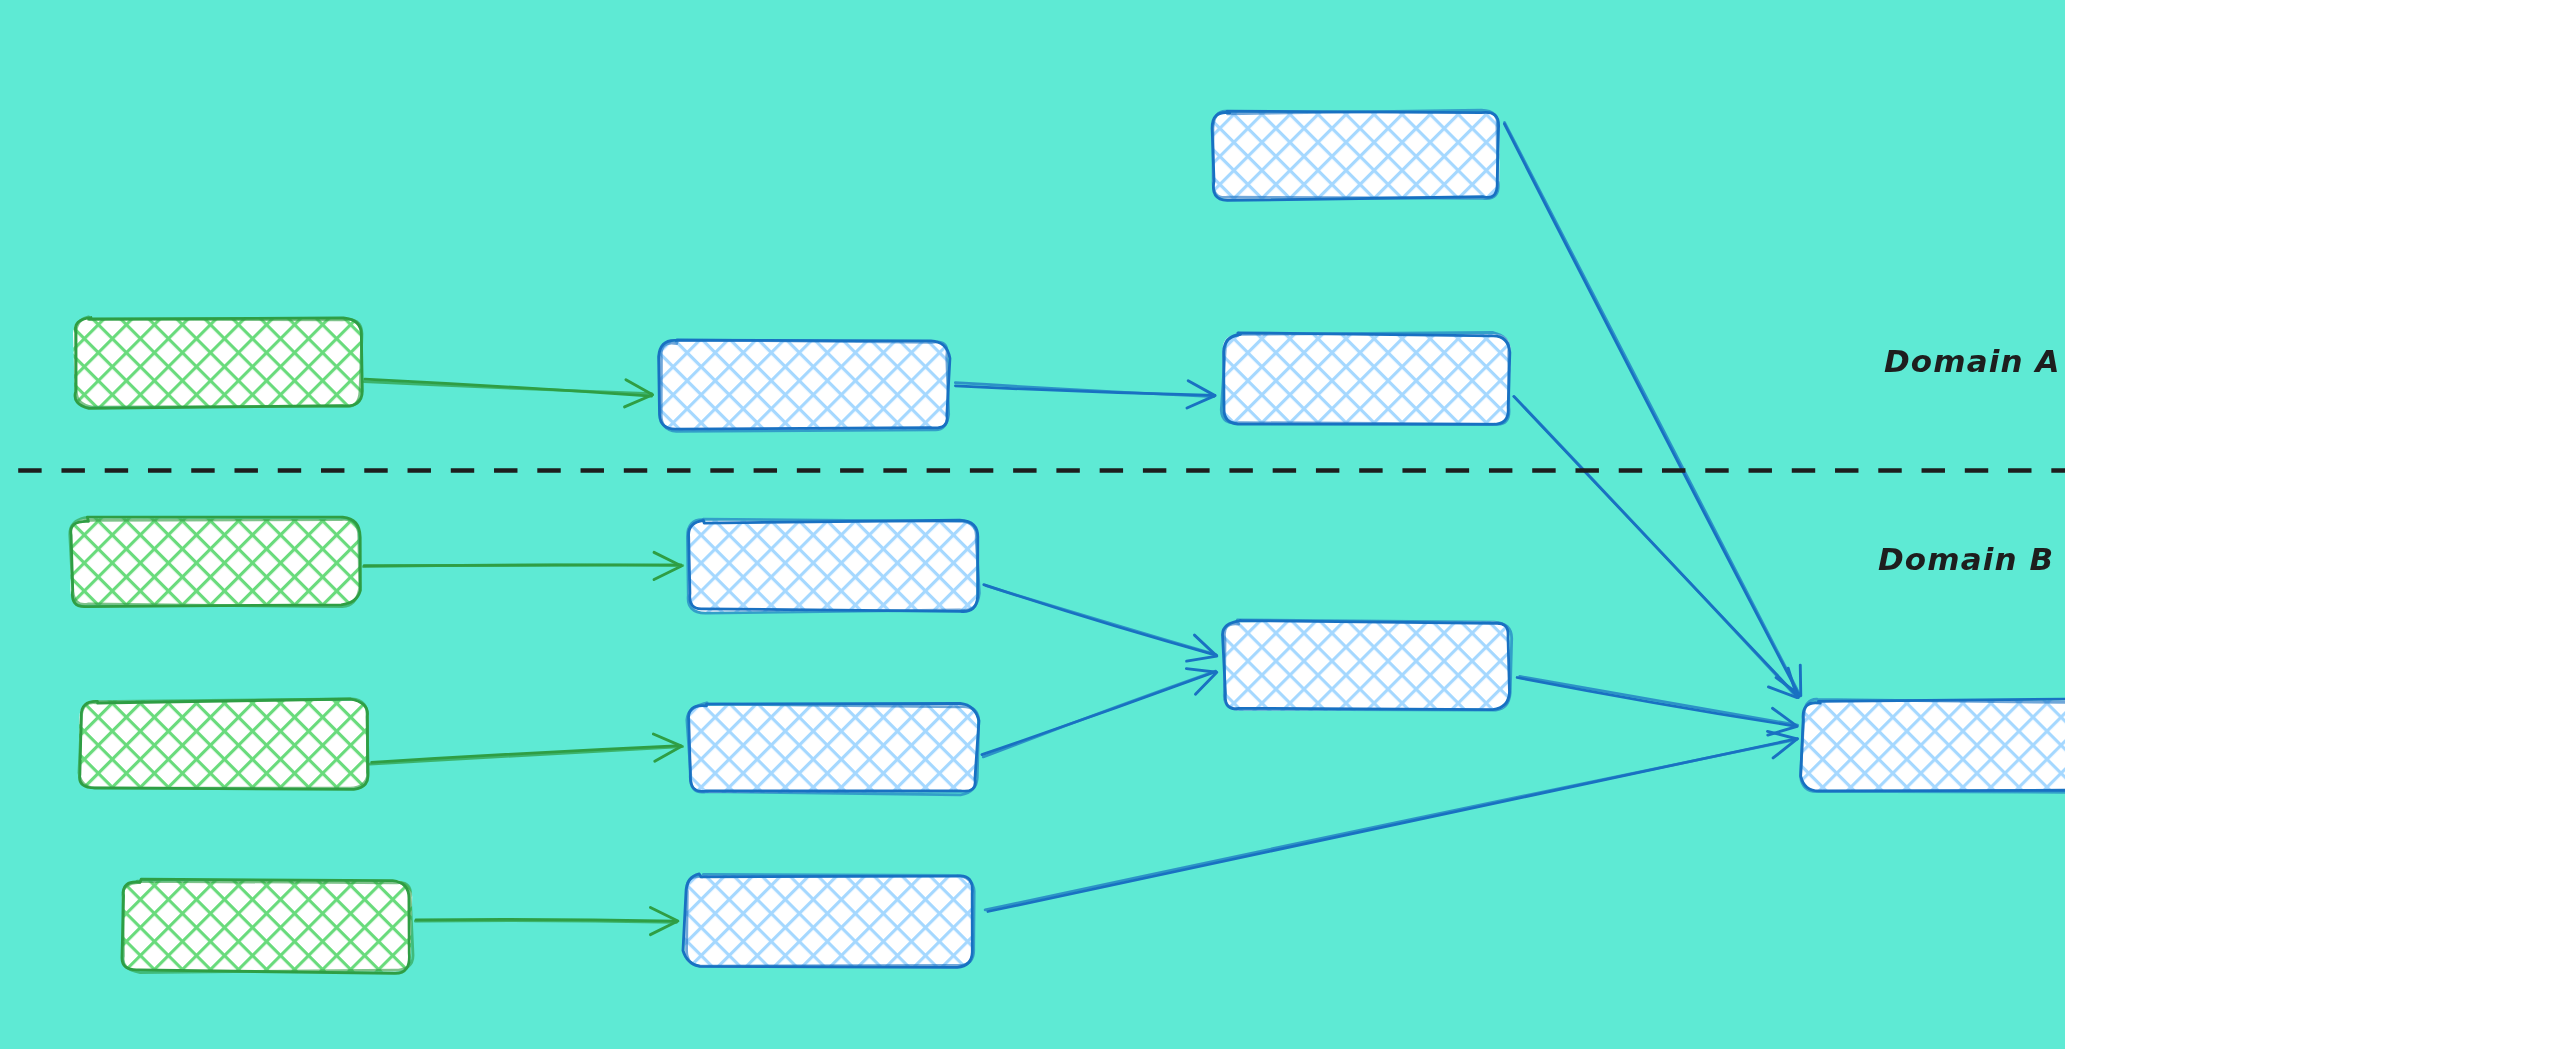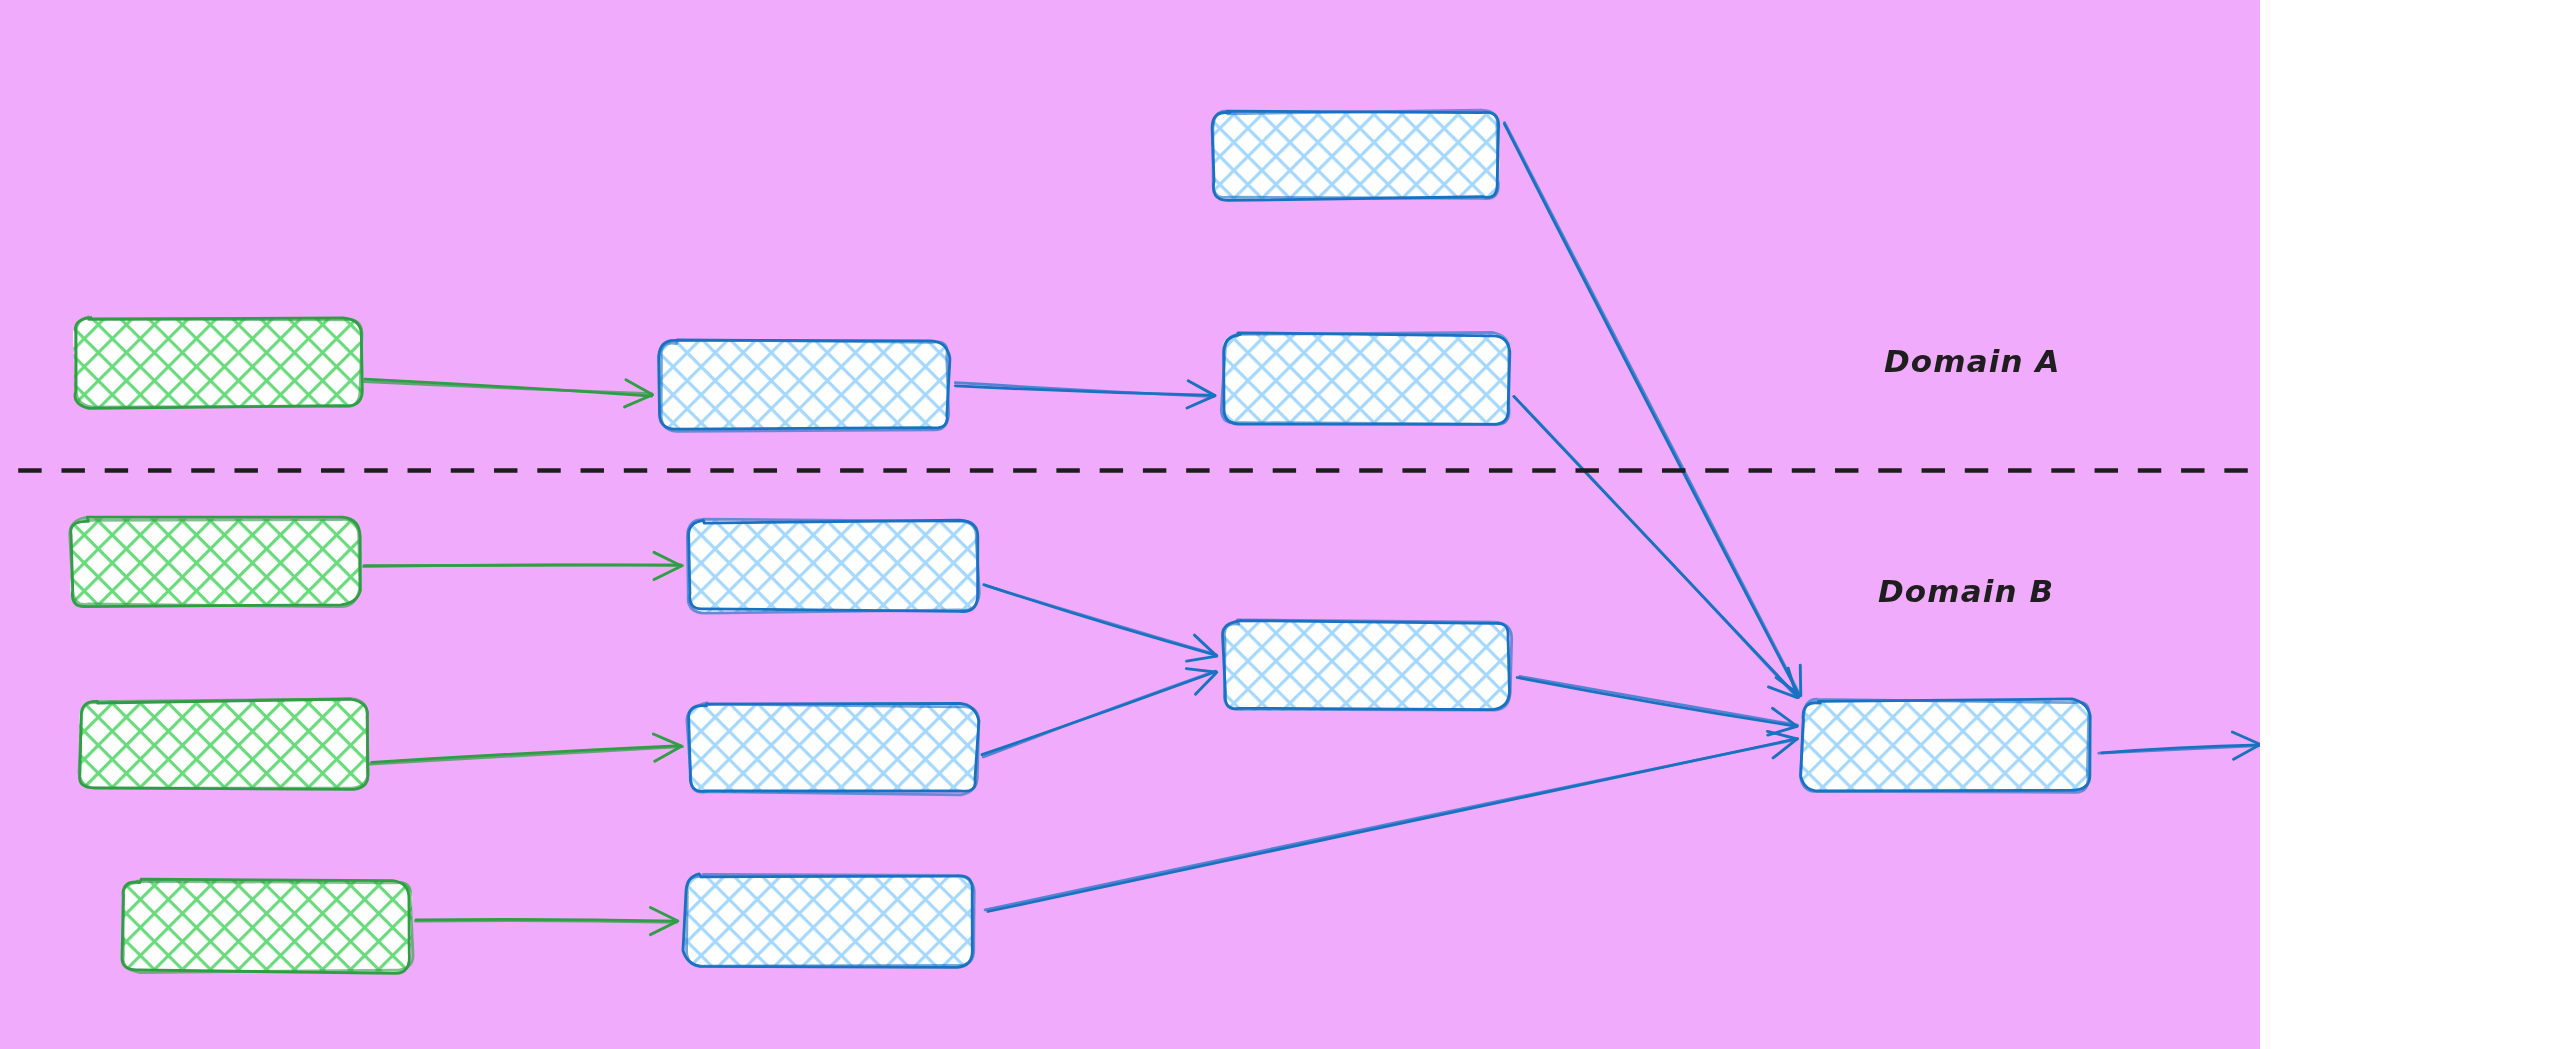--- a/index.html
+++ b/index.html
@@ -6,23 +6,23 @@
   html, body {
     margin: 0;
     padding: 0;
     background: #ffffff;
   }
   body {
     font-family: "DejaVu Sans", sans-serif;
   }
   #canvas-wrap {
     position: relative;
-    width: 2260px;
+    width: 2065px;
     height: 1049px;
-    background: #f0abfc;
+    background: #5eead4;
     overflow: hidden;
   }
   #diagram-svg {
     position: absolute;
     left: 0;
     top: 0;
     width: 2576px;
     height: 1049px;
     display: block;
   }
@@ -186,16 +186,16 @@
           <path d="M 2535.7642473717983 775.2882225522251 L 2839.162943125592 774.4528957848684 Q 2855.657442867876 777.4851733465144 2860.44714422461 791.9770800593202 L 2860.5488754892485 854.1466172231113 Q 2858.2714924825686 872.3420754446379 2839.7862042438173 870.1101105693309 L 2532.3274237279443 874.4846446776226 Q 2517.9518001577594 871.7417545329508 2514.9557659156417 853.3623035440046 L 2517.3182643908626 793.4441684732419 Q 2515.120447922554 774.4829547887123 2534.6333127632893 777.0812854307151 Z" fill="none" stroke="#1971c2" stroke-width="3.1" stroke-linecap="round" stroke-linejoin="round" opacity="0.62"></path>
         </g>
       </g>
     <g id="divider-layer">
         <line x1="20" y1="522" x2="2850" y2="522" stroke="#1e1e1e" stroke-width="5" stroke-dasharray="26 22" stroke-linecap="butt"></line>
       </g>
   </svg>
 
   <div class="domain-label" id="domain-a-label" style="left: 1884px; top: 343px; color: rgb(30, 30, 30);">Domain A</div>
 
-  <div class="domain-label" id="domain-b-label" style="left: 1878px; top: 573px; color: rgb(30, 30, 30);">Domain B</div>
+  <div class="domain-label" id="domain-b-label" style="left: 1878px; top: 541px; color: rgb(30, 30, 30);">Domain B</div>
 
 </div>
 
 
 </body></html>

